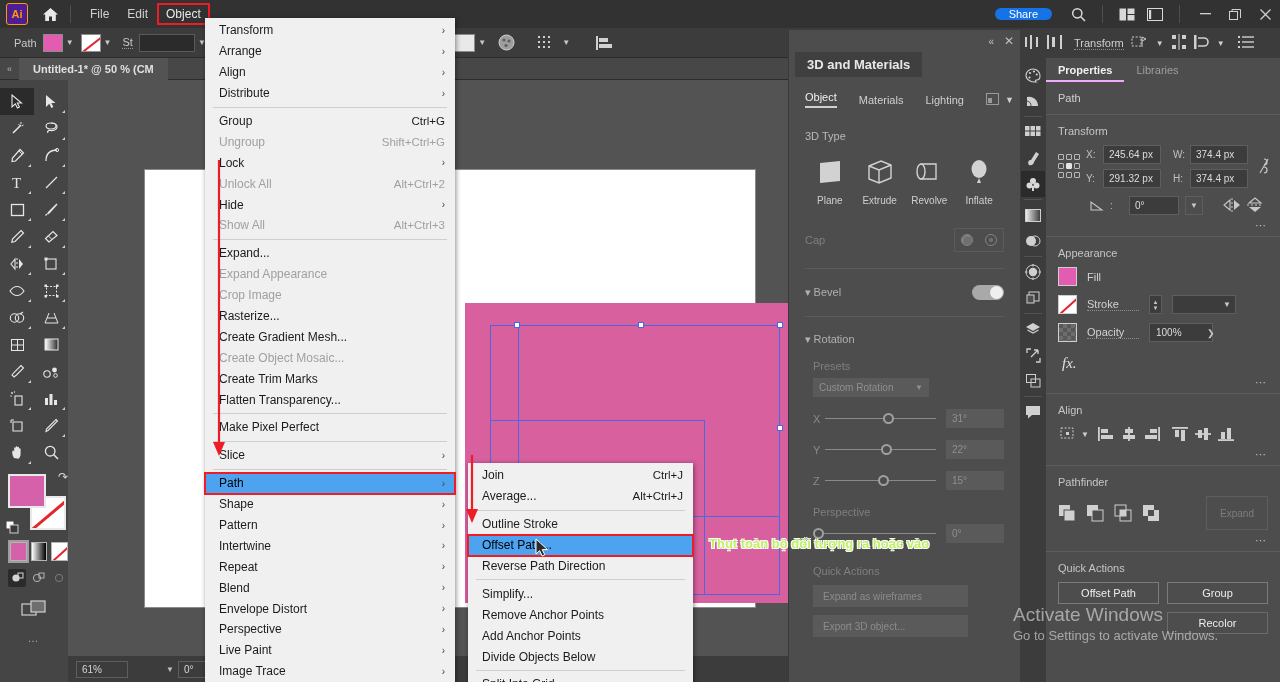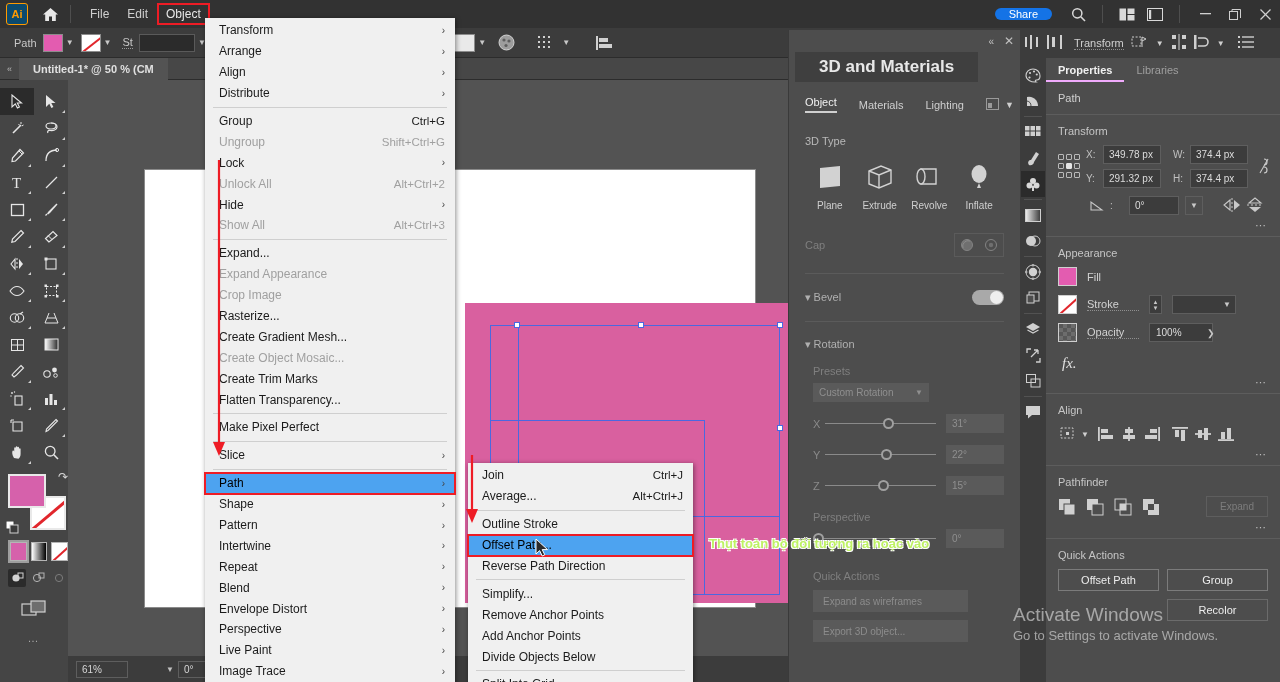--- a/index.html
+++ b/index.html
@@ -14,21 +14,21 @@
   }
   #app { position: relative; width: 1280px; height: 682px; }
 
   
   .topbar {
     position: absolute; left: 0; top: 0; width: 1280px; height: 28px;
     background: #323232; display: flex; align-items: center;
   }
   .ai-logo {
     width: 22px; height: 22px; margin-left: 6px; border-radius: 3px;
-    background: #0c4a6e; border: 1px solid #ff9a00; color: #ff9a00;
+    background: #4c1d95; border: 1px solid #ff9a00; color: #ff9a00;
     font-size: 11px; font-weight: bold; display: flex;
     align-items: center; justify-content: center; font-family: "Liberation Sans", sans-serif;
   }
   .home-icon { margin-left: 12px; width: 20px; height: 20px; display:flex; align-items:center; justify-content:center; }
   .topbar-sep { width: 1px; height: 18px; background: #4e4e4e; margin: 0 10px; }
   .menu-item {
     padding: 4px 9px; font-size: 12px; color: #cfcfcf; cursor: default;
   }
   .menu-item.active-boxed {
     border: 2px solid #ee1c25; color: #e8e8e8; padding: 2px 7px;
@@ -149,22 +149,22 @@
   }
   .sb-caret { font-size: 8px; margin-left: -14px; margin-right: 6px; color: #c0c0c0; }
 
   
   .panel3d {
     position: absolute; left: 788px; top: 30px; width: 232px; height: 652px;
     background: #4d4d4d; border-left: 1px solid #3a3a3a;
   }
   .p3d-head { height: 22px; display:flex; align-items:center; justify-content:flex-end; padding-right:6px; gap:10px;}
   .p3d-tab {
-    display:inline-block; background:#3f3f3f; color:#e8e8e8; font-size:17px; font-weight:bold;
-    padding: 5px 24px;
+    display:inline-block; background:#3f3f3f; color:#e8e8e8; font-size:13px; font-weight:bold;
+    padding: 5px 12px;
   }
   .p3d-body { padding: 14px 16px 0 16px; }
   .p3d-subtabs { display:flex; gap: 22px; align-items:center; font-size:11px; color:#cfcfcf; }
   .p3d-subtab.active { color:#f0f0f0; border-bottom: 2px solid #d0d0d0; padding-bottom:3px; }
   .p3d-section-label { font-size:11px; color:#b9b9b9; margin: 22px 0 10px 0; }
   .type-row { display:flex; }
   .type-item { width:50px; text-align:center; }
   .type-item .ic { height:40px; display:flex; align-items:center; justify-content:center; }
   .type-item .lb { font-size:10px; color:#cfcfcf; margin-top:3px; }
   .dim { color: #7f7f7f; }
@@ -231,21 +231,21 @@
   .app-sw.stroke::after { content:""; position:absolute; left:-3px; top:8px; width:28px; height:2px; background:#e1262c; transform:rotate(-42deg);}
   .app-sw.opacity { background: repeating-conic-gradient(#6d6d6d 0% 25%, #585858 0% 50%) 0 0/8px 8px; }
   .app-lbl { font-size:11px; color:#d2d2d2; width:52px; border-bottom:1px dotted #8f8f8f; }
   .stepper { width:13px; height:19px; background:#3c3c3c; border:1px solid #5e5e5e; display:flex; flex-direction:column; align-items:center; justify-content:center; font-size:6px; color:#c8c8c8; }
   .stroke-select { width:64px; height:19px; background:#3c3c3c; border:1px solid #5e5e5e; display:flex; align-items:center; justify-content:flex-end; padding-right:4px; }
   .opacity-field { width:64px; height:19px; background:#3c3c3c; border:1px solid #5e5e5e; display:flex; align-items:center; padding-left:6px; font-size:10px; color:#dcdcdc;}
   .align-row { display:flex; align-items:center; gap:3px; flex-wrap:nowrap; }
   .align-btn { width:20px; height:20px; display:flex; align-items:center; justify-content:center; }
   .pf-row { display:flex; align-items:center; gap:10px; }
   .pf-btn { width:18px; height:18px; }
-  .expand-btn { margin-left:auto; width:62px; height:21px; border:1px solid #5e5e5e; background:#4d4d4d; color:#7d7d7d; font-size:10px; display:flex; align-items:center; justify-content:center; }
+  .expand-btn { margin-left:auto; width:62px; height:34px; border:1px solid #5e5e5e; background:#4d4d4d; color:#7d7d7d; font-size:10px; display:flex; align-items:center; justify-content:center; }
   .qa2 { display:flex; gap:8px; margin-top:8px; }
   .qa2-btn { flex:1; height:22px; border:1px solid #7b7b7b; color:#ededed; font-size:11px; display:flex; align-items:center; justify-content:center; }
 
   
   .dropdown {
     position:absolute; left:205px; top:18px; width:250px;
     background:#f0f0f0; color:#111; box-shadow: 1px 1px 5px rgba(0,0,0,.45);
     font-size:12px; z-index: 50; padding: 2px 0;
   }
   .dd-item {
@@ -935,21 +935,21 @@
             <i></i>
             <i class="on"></i>
             <i></i>
             <i></i>
             <i></i>
             <i></i>
         </div>
         <div>
           <div style="display:flex;align-items:center;gap:4px;margin-bottom:5px">
             <span class="lbl-sm">X:</span>
-            <span class="num-field">349.78 px</span>
+            <span class="num-field">245.64 px</span>
             <span class="lbl-sm" style="margin-left:8px">W:</span>
             <span class="num-field">374.4 px</span>
           </div>
           <div style="display:flex;align-items:center;gap:4px">
             <span class="lbl-sm">Y:</span>
             <span class="num-field">291.32 px</span>
             <span class="lbl-sm" style="margin-left:8px">H:</span>
             <span class="num-field">374.4 px</span>
           </div>
         </div>

